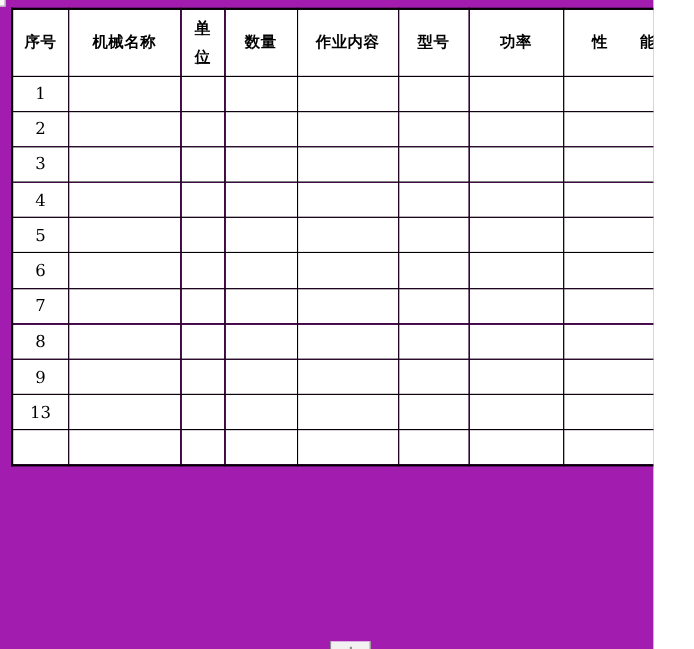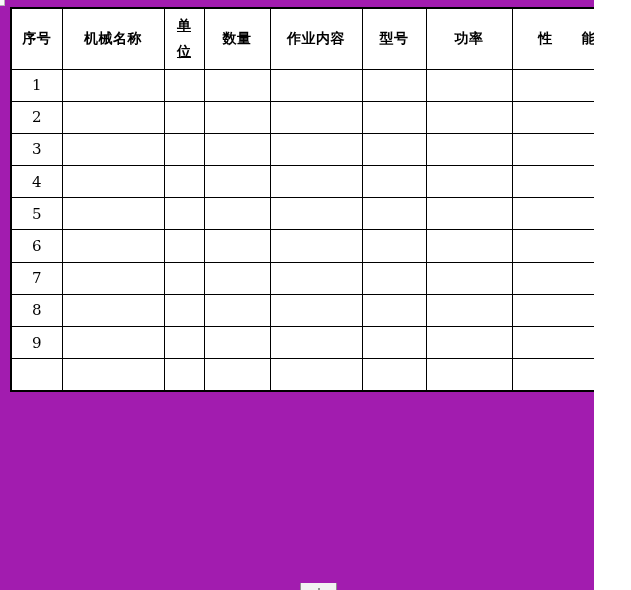--- a/index.html
+++ b/index.html
@@ -218,20 +218,30 @@
           <td class="no-cell">9</td>
           <td class="data-cell"></td>
           <td class="data-cell"></td>
           <td class="data-cell"></td>
           <td class="data-cell"></td>
           <td class="data-cell"></td>
           <td class="data-cell"></td>
           <td class="data-cell"></td>
         </tr>
         <tr>
+          <td class="no-cell">13</td>
+          <td class="data-cell"></td>
+          <td class="data-cell"></td>
+          <td class="data-cell"></td>
+          <td class="data-cell"></td>
+          <td class="data-cell"></td>
+          <td class="data-cell"></td>
+          <td class="data-cell"></td>
+        </tr>
+        <tr>
           <td class="no-cell"></td>
           <td class="data-cell"></td>
           <td class="data-cell"></td>
           <td class="data-cell"></td>
           <td class="data-cell"></td>
           <td class="data-cell"></td>
           <td class="data-cell"></td>
           <td class="data-cell"></td>
         </tr>
       </tbody>

